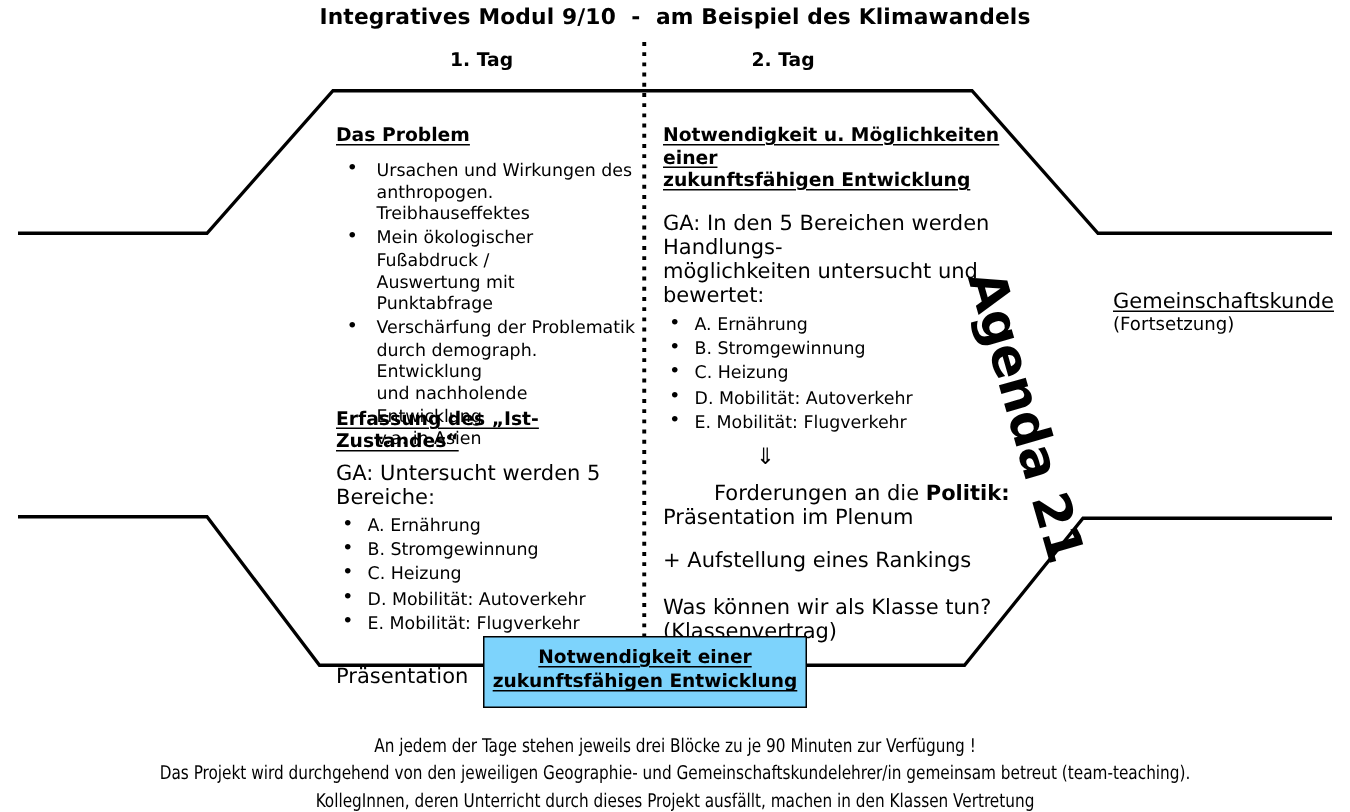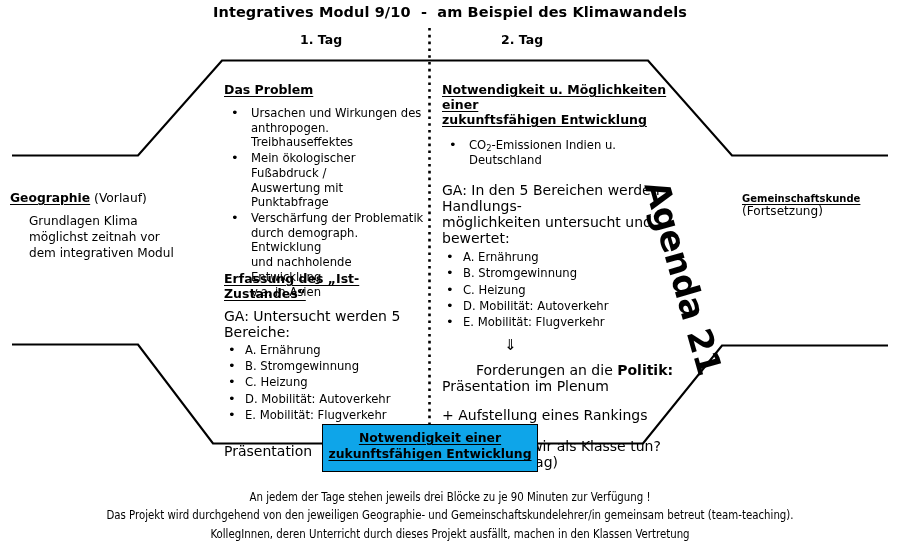--- a/index.html
+++ b/index.html
@@ -26,32 +26,32 @@
   ul.bl li{position:relative;padding-left:21px;margin:0 0 1px 0;font-size:11.6px;line-height:1.27;}
   ul.bl li::before{content:"\2022";position:absolute;left:4px;top:-1px;font-size:13px;line-height:1.27;}
   ul.bl.tight li{margin:0 0 1.5px 0;}
   ul.bl.wide li{padding-left:27px;}
   ul.bl.wide li::before{left:7px;}
 
   .geo-title{font-size:12.3px;}
   .geo-title b{font-weight:bold;text-decoration:underline;text-underline-offset:2px;}
   .geo-body{font-size:12.1px;line-height:1.33;}
 
-  .gk-title{font-size:10px;font-weight:bold;text-decoration:underline;text-underline-offset:2px;}
+  .gk-title{font-size:14px;font-weight:normal;text-decoration:underline;text-underline-offset:2px;}
   .gk-sub{font-size:12.1px;}
   .gk-body{font-size:12.1px;line-height:1.35;}
 
   .agenda{
     font-size:34px;font-weight:bold;letter-spacing:-0.5px;
     transform:rotate(74deg);transform-origin:left top;
     font-family:"DejaVu Sans","Liberation Sans",sans-serif;
   }
 
   #centerbox{
-    position:absolute;border:1.6px solid #000;background:#0ea5e9;
+    position:absolute;border:1.6px solid #000;background:#7dd3fc;
     text-align:center;box-sizing:border-box;
   }
   #centerbox .cbline{
     font-size:12.4px;font-weight:bold;text-decoration:underline;text-underline-offset:2px;
     line-height:1.32;
   }
 
   .footer{
     position:absolute;left:0;width:900px;text-align:center;
     font-size:12.6px;line-height:1.45;
@@ -75,30 +75,20 @@
     <path d="M 537,443.5 L 643,443.5 L 722,345.5 L 888,345.5" fill="none" stroke="#000" stroke-width="2.2" stroke-linejoin="miter"></path>
 
     <line x1="429.5" y1="28" x2="429.5" y2="424" stroke="#000" stroke-width="2.6" stroke-dasharray="2.6 4.2" stroke-linecap="butt"></line>
   </svg>
 
   <div class="t title" style="left:0;top:3px;width:900px;text-align:center;">Integratives Modul 9/10  -  am Beispiel des Klimawandels</div>
 
   <div class="t daylabel" style="left:300px;top:32px;">1. Tag</div>
   <div class="t daylabel" style="left:501px;top:32px;">2. Tag</div>
 
-  <div class="abs" style="left:10px;top:191px;width:192px;">
-    <div class="geo-title">
-      <b>Geographie</b><span> </span><span>(Vorlauf)</span>
-    </div>
-    <div class="geo-body" style="margin-top:8px;padding-left:19px;">
-      <div>Grundlagen Klima</div>
-      <div>möglichst zeitnah vor</div>
-      <div>dem integrativen Modul</div>
-    </div>
-  </div>
 
   <div class="abs" style="left:742px;top:193px;width:155px;">
     <div class="gk-title">Gemeinschaftskunde</div>
     <div class="gk-sub">(Fortsetzung)</div>
   </div>
 
   <div class="t agenda" style="left:676px;top:176px;">Agenda 21</div>
 
   <div class="abs" style="left:224px;top:82px;width:200px;">
 
@@ -122,21 +112,20 @@
       <li>E. Mobilität: Flugverkehr</li>
     </ul>
     <div class="body" style="margin-top:20px;">Präsentation</div>
   </div>
 
   <div class="abs" style="left:442px;top:82px;width:238px;">
     <div class="head">Notwendigkeit u. Möglichkeiten einer</div>
     <div class="head">zukunftsfähigen Entwicklung</div>
 
     <ul class="bl wide" style="margin-top:11px;">
-      <li><span>CO</span><sub>2</sub><span>-Emissionen Indien u. Deutschland</span></li>
     </ul>
 
     <div class="body" style="margin-top:14px;">GA: In den 5 Bereichen werden Handlungs-</div>
     <div class="body">möglichkeiten untersucht und bewertet:</div>
 
     <ul class="bl tight" style="margin-top:4px;">
       <li>A. Ernährung</li>
       <li>B. Stromgewinnung</li>
       <li>C. Heizung</li>
       <li>D. Mobilität: Autoverkehr</li>

